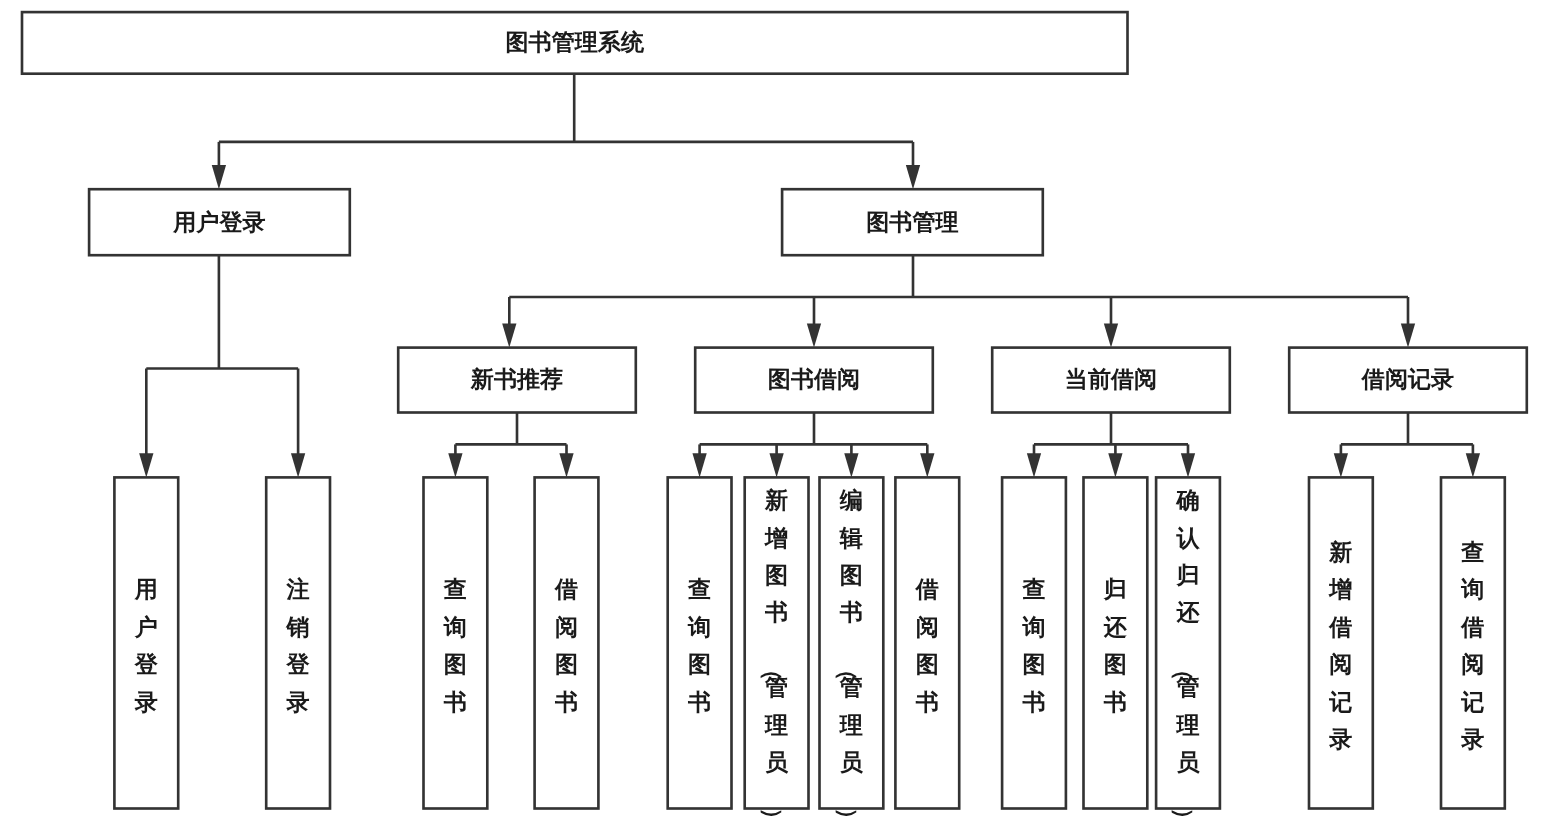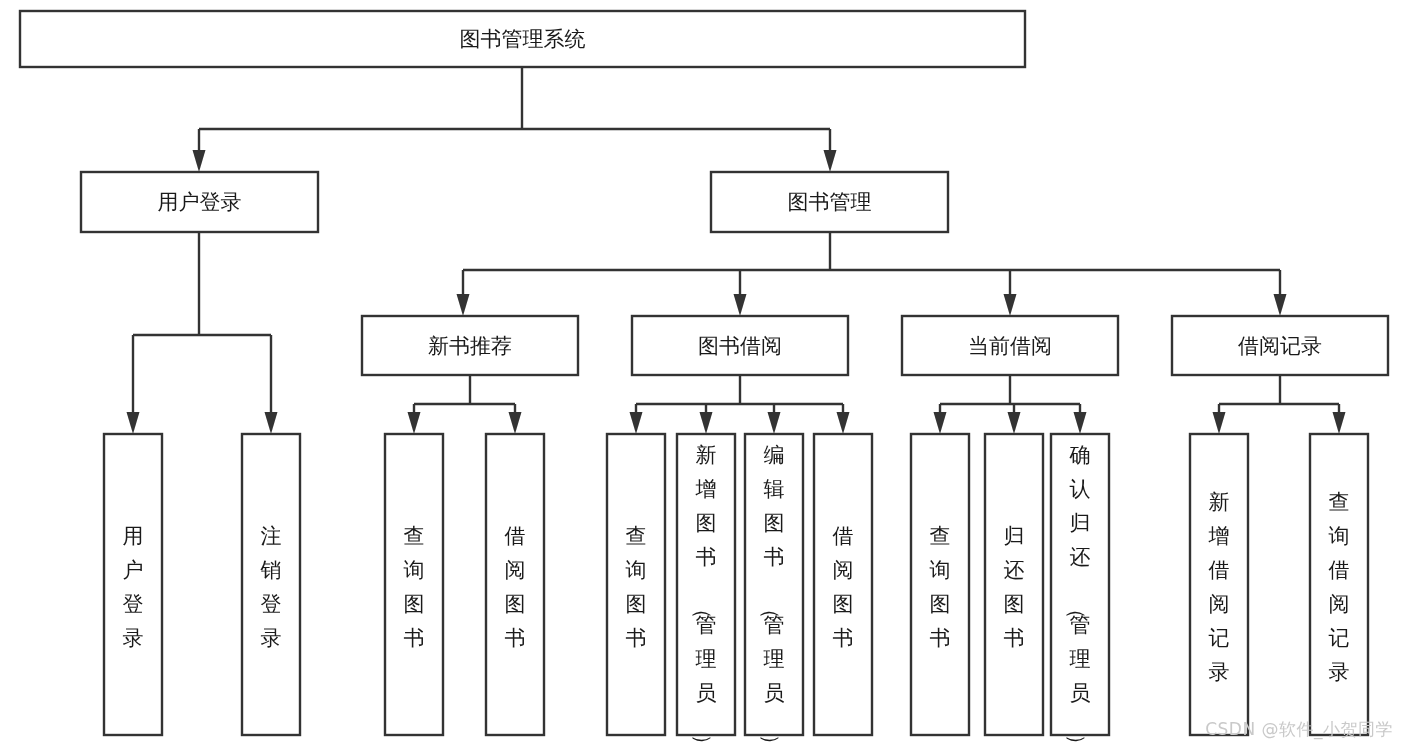--- a/index.html
+++ b/index.html
@@ -12,20 +12,21 @@
     width: 1405px;
     height: 747px;
     overflow: hidden;
     font-family: "DejaVu Sans", "Liberation Sans", sans-serif;
   }
   #diagram-root {
     position: relative;
     width: 1405px;
     height: 747px;
     background: #ffffff;
+    font-weight: bold;
   }
   svg.diagram-canvas {
     position: absolute;
     top: 0;
     left: 0;
     width: 1405px;
     height: 747px;
     display: block;
   }
   .node-box {
@@ -206,14 +207,13 @@
         <g>
           <rect x="1190" y="434" width="58" height="301" class="node-box leaf"></rect>
           <text x="1219" y="509.02" class="leaf-label"><tspan x="1219" dy="0">新</tspan><tspan x="1219" dy="34">增</tspan><tspan x="1219" dy="34">借</tspan><tspan x="1219" dy="34">阅</tspan><tspan x="1219" dy="34">记</tspan><tspan x="1219" dy="34">录</tspan></text>
         </g>
         <g>
           <rect x="1310" y="434" width="58" height="301" class="node-box leaf"></rect>
           <text x="1339" y="509.02" class="leaf-label"><tspan x="1339" dy="0">查</tspan><tspan x="1339" dy="34">询</tspan><tspan x="1339" dy="34">借</tspan><tspan x="1339" dy="34">阅</tspan><tspan x="1339" dy="34">记</tspan><tspan x="1339" dy="34">录</tspan></text>
         </g>
       </g>
   </svg>
-  <div class="watermark-text">CSDN @软件_小贺同学</div>
 </div>
 
 </body></html>

